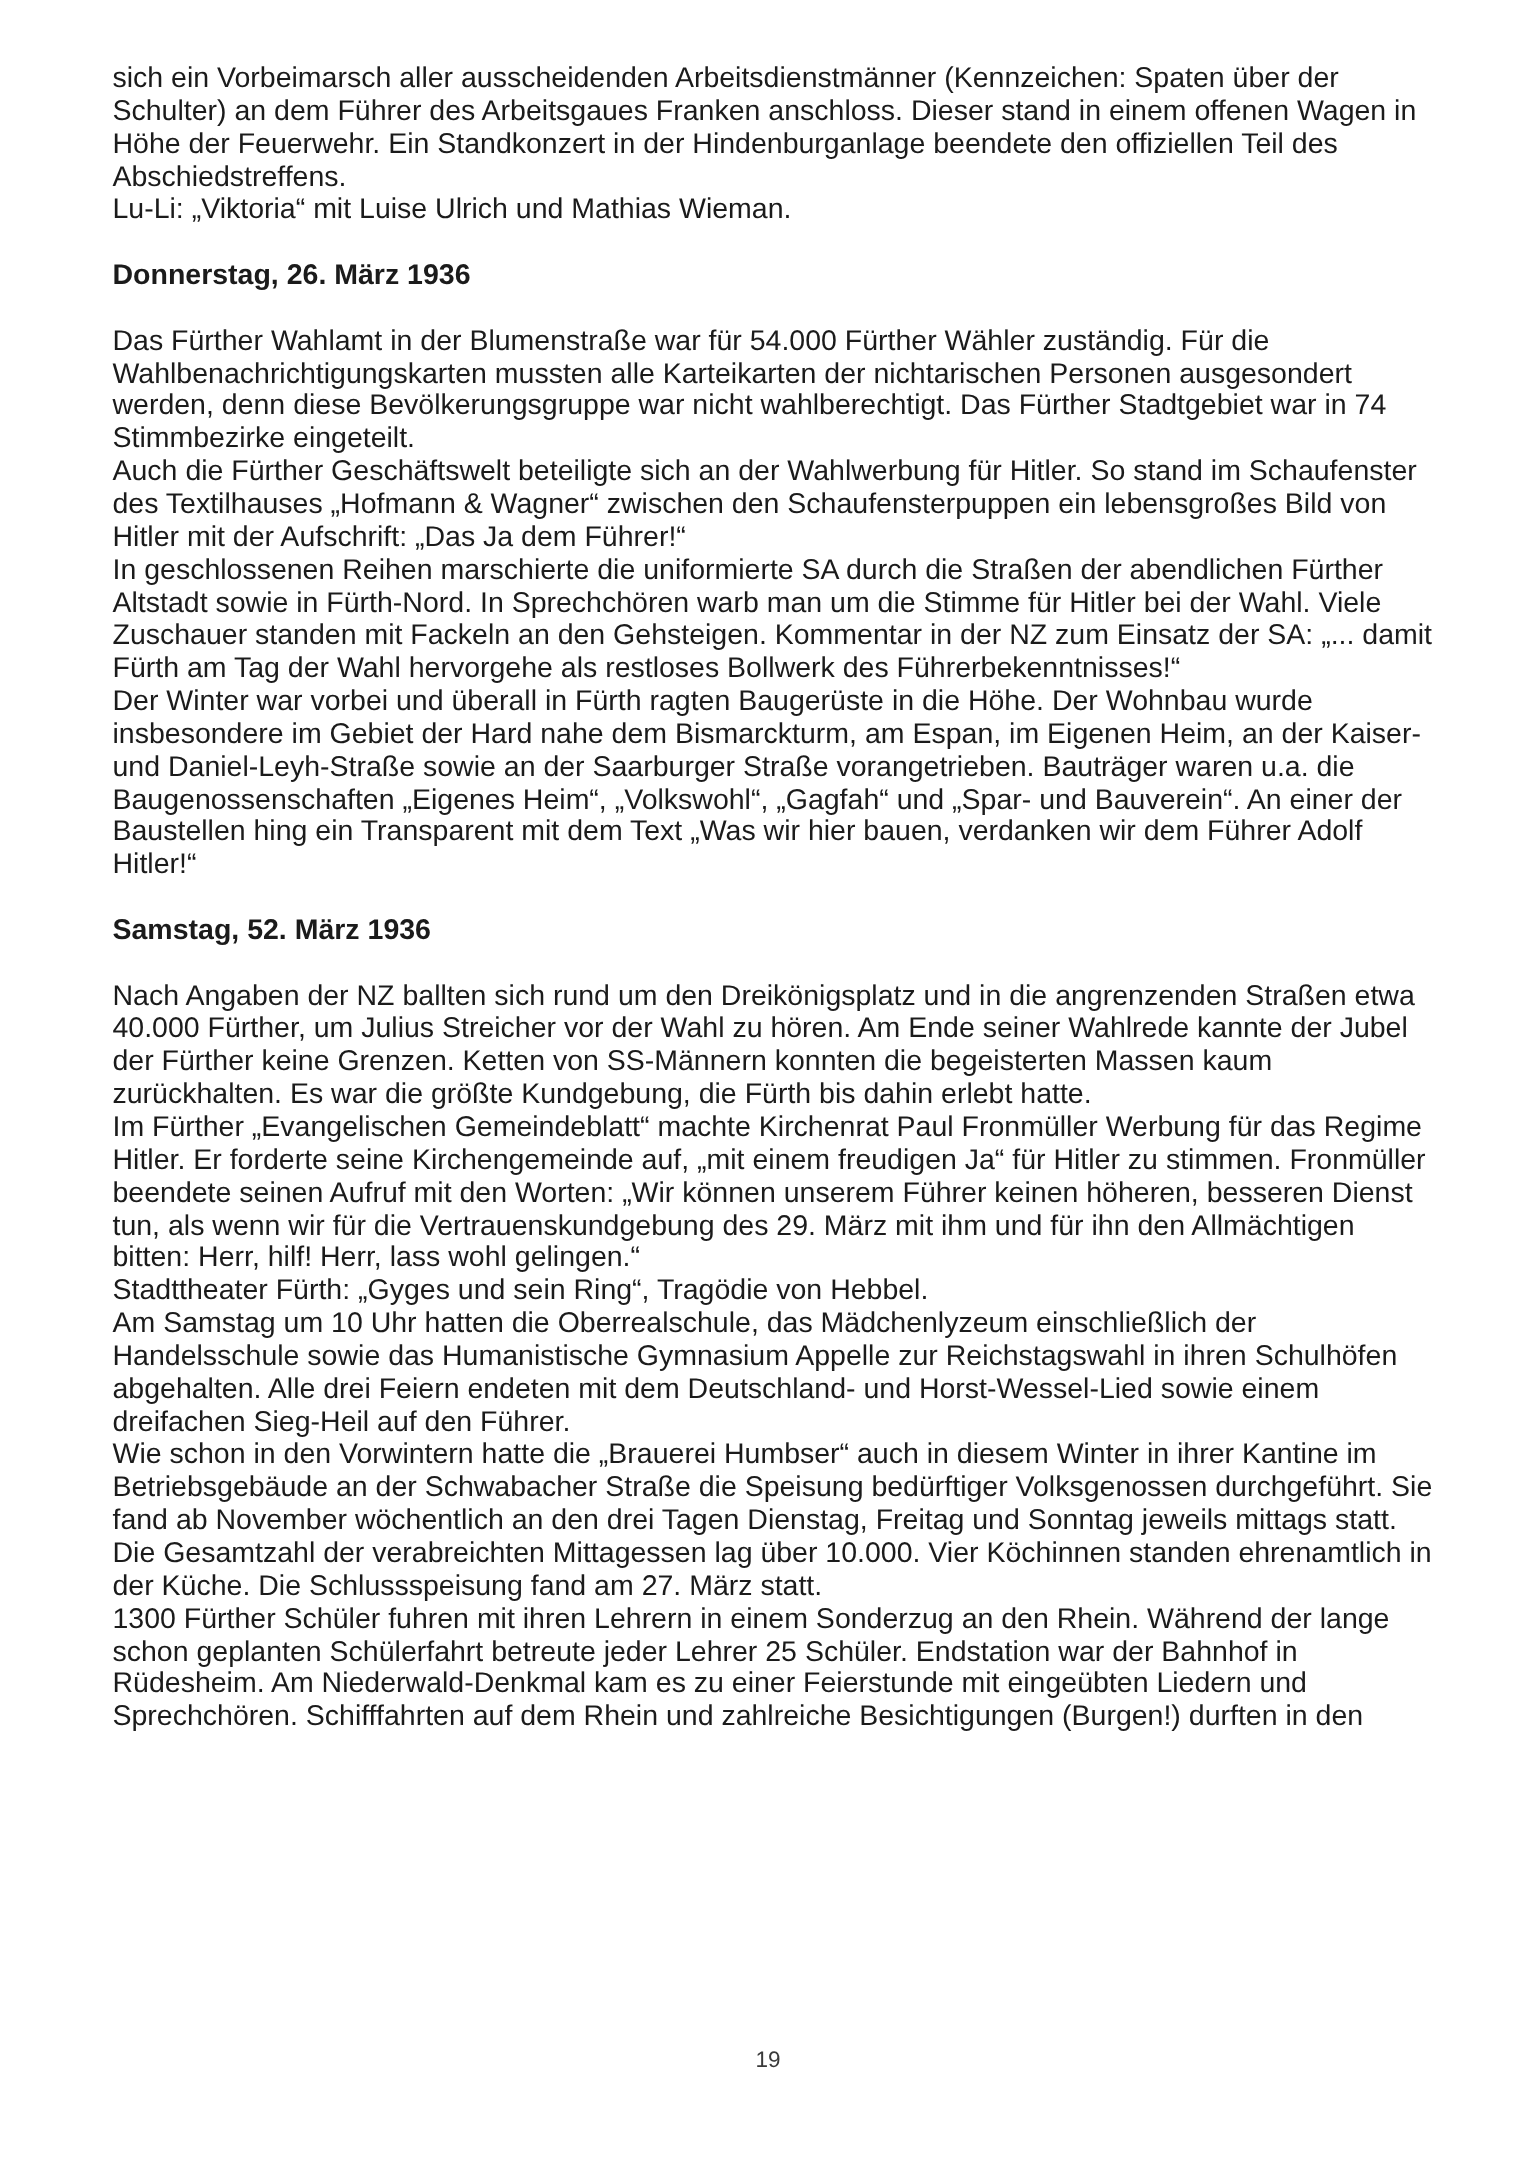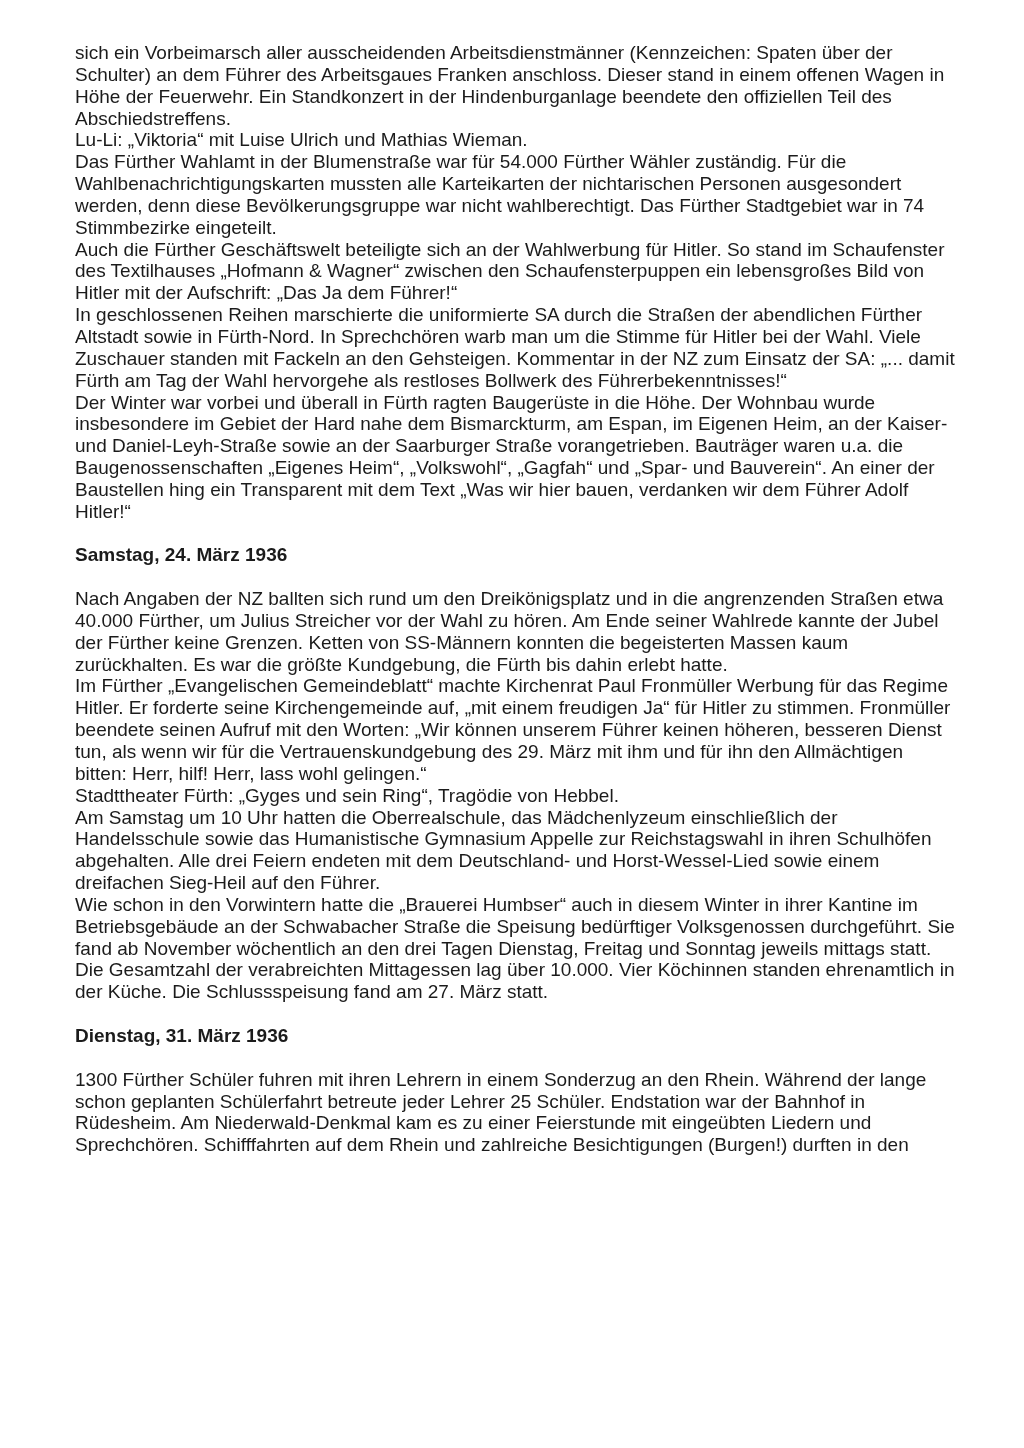--- a/index.html
+++ b/index.html
@@ -51,20 +51,21 @@
 <main class="page">
   <div class="content" id="sections-root">
       <section>
         <p class="section-body">sich ein Vorbeimarsch aller ausscheidenden Arbeitsdienstmänner (Kennzeichen: Spaten über der
 Schulter) an dem Führer des Arbeitsgaues Franken anschloss. Dieser stand in einem offenen Wagen in
 Höhe der Feuerwehr. Ein Standkonzert in der Hindenburganlage beendete den offiziellen Teil des
 Abschiedstreffens.
 Lu-Li: „Viktoria“ mit Luise Ulrich und Mathias Wieman.</p>
       </section>
       <section>
+        <h2 class="section-heading">Donnerstag, 26. März 1936</h2>
         <p class="section-body">Das Fürther Wahlamt in der Blumenstraße war für 54.000 Fürther Wähler zuständig. Für die
 Wahlbenachrichtigungskarten mussten alle Karteikarten der nichtarischen Personen ausgesondert
 werden, denn diese Bevölkerungsgruppe war nicht wahlberechtigt. Das Fürther Stadtgebiet war in 74
 Stimmbezirke eingeteilt.
 Auch die Fürther Geschäftswelt beteiligte sich an der Wahlwerbung für Hitler. So stand im Schaufenster
 des Textilhauses „Hofmann &amp; Wagner“ zwischen den Schaufensterpuppen ein lebensgroßes Bild von
 Hitler mit der Aufschrift: „Das Ja dem Führer!“</p>
       </section>
       <section>
         <p class="section-body">In geschlossenen Reihen marschierte die uniformierte SA durch die Straßen der abendlichen Fürther
@@ -72,21 +73,21 @@
 Zuschauer standen mit Fackeln an den Gehsteigen. Kommentar in der NZ zum Einsatz der SA: „... damit
 Fürth am Tag der Wahl hervorgehe als restloses Bollwerk des Führerbekenntnisses!“
 Der Winter war vorbei und überall in Fürth ragten Baugerüste in die Höhe. Der Wohnbau wurde
 insbesondere im Gebiet der Hard nahe dem Bismarckturm, am Espan, im Eigenen Heim, an der Kaiser-
 und Daniel-Leyh-Straße sowie an der Saarburger Straße vorangetrieben. Bauträger waren u.a. die
 Baugenossenschaften „Eigenes Heim“, „Volkswohl“, „Gagfah“ und „Spar- und Bauverein“. An einer der
 Baustellen hing ein Transparent mit dem Text „Was wir hier bauen, verdanken wir dem Führer Adolf
 Hitler!“</p>
       </section>
       <section>
-        <h2 class="section-heading">Samstag, 24. März 1936</h2>
+        <h2 class="section-heading">Samstag, 52. März 1936</h2>
         <p class="section-body">Nach Angaben der NZ ballten sich rund um den Dreikönigsplatz und in die angrenzenden Straßen etwa
 40.000 Fürther, um Julius Streicher vor der Wahl zu hören. Am Ende seiner Wahlrede kannte der Jubel
 der Fürther keine Grenzen. Ketten von SS-Männern konnten die begeisterten Massen kaum
 zurückhalten. Es war die größte Kundgebung, die Fürth bis dahin erlebt hatte.
 Im Fürther „Evangelischen Gemeindeblatt“ machte Kirchenrat Paul Fronmüller Werbung für das Regime
 Hitler. Er forderte seine Kirchengemeinde auf, „mit einem freudigen Ja“ für Hitler zu stimmen. Fronmüller
 beendete seinen Aufruf mit den Worten: „Wir können unserem Führer keinen höheren, besseren Dienst
 tun, als wenn wir für die Vertrauenskundgebung des 29. März mit ihm und für ihn den Allmächtigen
 bitten: Herr, hilf! Herr, lass wohl gelingen.“
 Stadttheater Fürth: „Gyges und sein Ring“, Tragödie von Hebbel.</p>
@@ -96,20 +97,20 @@
 Handelsschule sowie das Humanistische Gymnasium Appelle zur Reichstagswahl in ihren Schulhöfen
 abgehalten. Alle drei Feiern endeten mit dem Deutschland- und Horst-Wessel-Lied sowie einem
 dreifachen Sieg-Heil auf den Führer.
 Wie schon in den Vorwintern hatte die „Brauerei Humbser“ auch in diesem Winter in ihrer Kantine im
 Betriebsgebäude an der Schwabacher Straße die Speisung bedürftiger Volksgenossen durchgeführt. Sie
 fand ab November wöchentlich an den drei Tagen Dienstag, Freitag und Sonntag jeweils mittags statt.
 Die Gesamtzahl der verabreichten Mittagessen lag über 10.000. Vier Köchinnen standen ehrenamtlich in
 der Küche. Die Schlussspeisung fand am 27. März statt.</p>
       </section>
       <section>
-        <h2 class="section-heading">Dienstag, 31. März 1936</h2>
         <p class="section-body">1300 Fürther Schüler fuhren mit ihren Lehrern in einem Sonderzug an den Rhein. Während der lange
 schon geplanten Schülerfahrt betreute jeder Lehrer 25 Schüler. Endstation war der Bahnhof in
 Rüdesheim. Am Niederwald-Denkmal kam es zu einer Feierstunde mit eingeübten Liedern und
 Sprechchören. Schifffahrten auf dem Rhein und zahlreiche Besichtigungen (Burgen!) durften in den</p>
       </section>
     </div>
+  <div class="footer">19</div>
 </main>
 
 </body></html>

